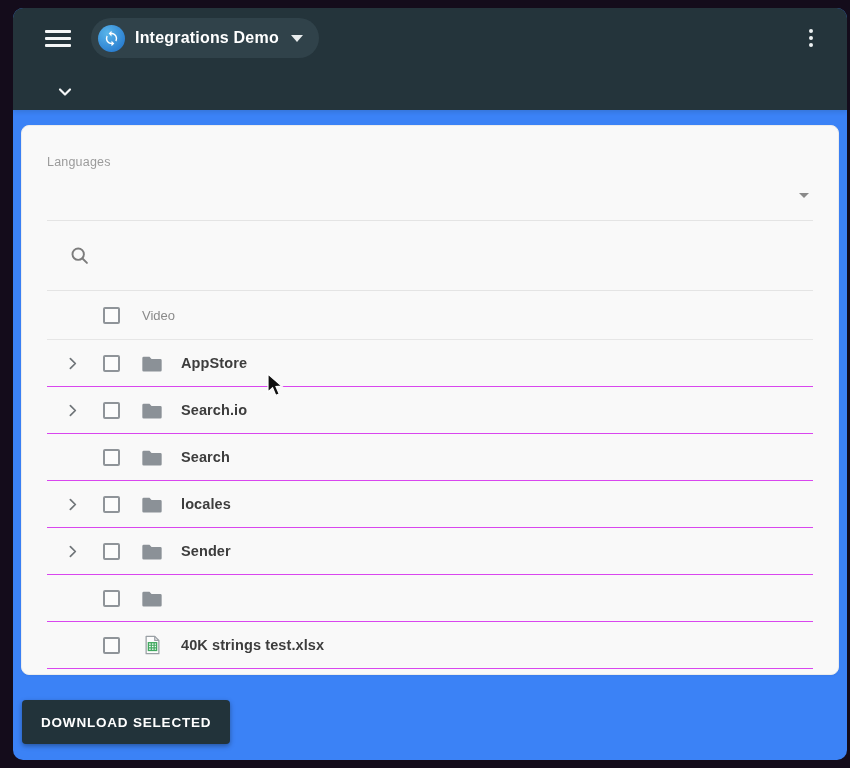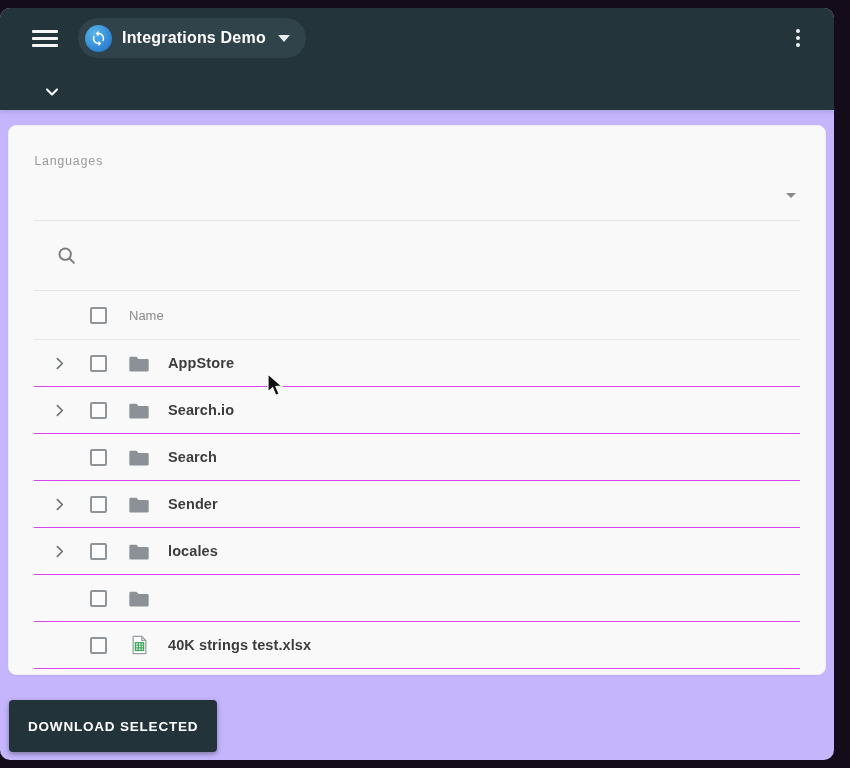--- a/index.html
+++ b/index.html
@@ -1,21 +1,21 @@
 <!DOCTYPE html>
 <html><head>
 <meta charset="utf-8">
 <style>
   * { margin:0; padding:0; box-sizing:border-box; }
   html,body { width:850px; height:768px; }
   body { font-family:"Liberation Sans", sans-serif; background:#140c1b; position:relative; overflow:hidden; }
 
   .screen { position:absolute; inset:0; }
-  .app { position:absolute; left:0; top:8px; width:834px; height:752px;
-         border-radius:10px; overflow:hidden; background:#c4b5fd; }
+  .app { position:absolute; left:13px; top:8px; width:834px; height:752px;
+         border-radius:10px; overflow:hidden; background:#3b82f6; }
 
   
   .topbar { height:102px; background:#24343b; position:relative;
             box-shadow:0 2px 4px rgba(30,45,52,.15); }
   .topbar-row { display:flex; align-items:center; height:60px; padding-left:28px; padding-right:30px; }
 
   .icon-btn { background:none; border:none; cursor:pointer; display:flex; align-items:center; justify-content:center; padding:4px; }
 
   .hamburger { width:34px; height:28px; flex-direction:column; justify-content:center; gap:4px; }
   .hamburger span { display:block; width:26px; height:3px; background:#f4f6f7; border-radius:1px; }
@@ -34,21 +34,21 @@
   .kebab i { width:4px; height:4px; border-radius:50%; background:#eef1f2; display:block; }
 
   .collapse-chevron { position:absolute; left:38px; top:70px; }
 
   
   .page { padding:15px 8px 0 8px; }
   .card { background:#f9f9f9; border-radius:8px; height:550px;
           border:1px solid #ececec; box-shadow:0 1px 2px rgba(0,0,0,.04);
           padding:0 25px; overflow:hidden; }
 
-  .languages-field { padding-top:29px; cursor:pointer;font-family:Liberation Mono, monospace; }
+  .languages-field { padding-top:29px; cursor:pointer; }
   .languages-label { font-size:12.5px; color:#9b9b9b; letter-spacing:.2px; display:block; }
   .select-line { height:52px; border-bottom:1px solid #e4e4e4; position:relative; }
   .select-arrow { position:absolute; right:4px; top:24px; width:0; height:0;
                   border-left:5px solid transparent; border-right:5px solid transparent;
                   border-top:5px solid #8a8a8a; }
 
   .search-row { height:70px; display:flex; align-items:center; border-bottom:1px solid #e4e4e4; padding-left:22px; }
   .search-row svg { flex:0 0 auto; }
   .search-input { border:none; outline:none; background:transparent; margin-left:17px;
                   font-size:17px; color:#555; width:620px; font-family:"Liberation Sans", sans-serif; }
@@ -60,21 +60,21 @@
 
   .checkbox { width:17px; height:17px; border:2px solid #8f9499; border-radius:2px;
               background:#fcfcfc; flex:0 0 auto; cursor:pointer; }
 
   .row { height:47px; display:flex; align-items:center; border-bottom:1px solid #d946ef; cursor:pointer; }
   .cell-expand { width:50px; display:flex; align-items:center; justify-content:center; flex:0 0 auto; }
   .row .checkbox { margin-left:6px; }
   .row-icon { margin-left:22px; width:20px; display:flex; align-items:center; justify-content:center; flex:0 0 auto; }
   .row-name { margin-left:19px; font-size:14.5px; font-weight:bold; color:#3d3d3d; letter-spacing:.1px; }
 
-  .download-btn { margin:25px 0 0 1px; height:52px; padding:0 19px; border:none; border-radius:4px;
+  .download-btn { margin:25px 0 0 1px; height:44px; padding:0 19px; border:none; border-radius:4px;
                   background:#22333a; color:#fff; font-size:13.5px; font-weight:bold;
                   letter-spacing:.8px; cursor:pointer; font-family:"Liberation Sans", sans-serif;
                   box-shadow:0 2px 5px rgba(0,0,0,.35); }
 
   .cursor { position:absolute; left:266px; top:373px; pointer-events:none; }
 </style>
 </head>
 <body>
 
 <div class="screen">
@@ -124,21 +124,21 @@
 
         <div class="search-row">
           <svg width="21" height="21" viewBox="0 0 24 24" fill="none" stroke="#7c7c7c" stroke-width="2.2" stroke-linecap="round">
             <circle cx="10.5" cy="10.5" r="6.5"></circle>
             <line x1="15.4" y1="15.4" x2="20.5" y2="20.5"></line>
           </svg>
         </div>
 
         <div class="thead">
           <span class="checkbox"></span>
-          <span class="name-header">Name</span>
+          <span class="name-header">Video</span>
         </div>
 
         <div>
             <div class="row">
     <span class="cell-expand">
       <svg width="17" height="17" viewBox="0 0 24 24" fill="none" stroke="#6f7478" stroke-width="2.4" stroke-linecap="round" stroke-linejoin="round">
         <polyline points="9 5 16 12 9 19"></polyline>
       </svg>
     </span>
     <span class="checkbox"></span>
@@ -186,36 +186,36 @@
         <polyline points="9 5 16 12 9 19"></polyline>
       </svg>
     </span>
     <span class="checkbox"></span>
     <span class="row-icon">
       <svg width="20" height="17" viewBox="0 0 24 20" fill="#8b9197">
         <path d="M2 2 h7 l2.4 2.6 H22 a1.6 1.6 0 0 1 1.6 1.6 V18 a1.6 1.6 0 0 1 -1.6 1.6 H2 A1.6 1.6 0 0 1 .4 18 V3.6 A1.6 1.6 0 0 1 2 2 Z"></path>
       </svg>
 
     </span>
+    <span class="row-name">locales</span>
+  </div>
+            <div class="row">
+    <span class="cell-expand">
+      <svg width="17" height="17" viewBox="0 0 24 24" fill="none" stroke="#6f7478" stroke-width="2.4" stroke-linecap="round" stroke-linejoin="round">
+        <polyline points="9 5 16 12 9 19"></polyline>
+      </svg>
+    </span>
+    <span class="checkbox"></span>
+    <span class="row-icon">
+      <svg width="20" height="17" viewBox="0 0 24 20" fill="#8b9197">
+        <path d="M2 2 h7 l2.4 2.6 H22 a1.6 1.6 0 0 1 1.6 1.6 V18 a1.6 1.6 0 0 1 -1.6 1.6 H2 A1.6 1.6 0 0 1 .4 18 V3.6 A1.6 1.6 0 0 1 2 2 Z"></path>
+      </svg>
+
+    </span>
     <span class="row-name">Sender</span>
-  </div>
-            <div class="row">
-    <span class="cell-expand">
-      <svg width="17" height="17" viewBox="0 0 24 24" fill="none" stroke="#6f7478" stroke-width="2.4" stroke-linecap="round" stroke-linejoin="round">
-        <polyline points="9 5 16 12 9 19"></polyline>
-      </svg>
-    </span>
-    <span class="checkbox"></span>
-    <span class="row-icon">
-      <svg width="20" height="17" viewBox="0 0 24 20" fill="#8b9197">
-        <path d="M2 2 h7 l2.4 2.6 H22 a1.6 1.6 0 0 1 1.6 1.6 V18 a1.6 1.6 0 0 1 -1.6 1.6 H2 A1.6 1.6 0 0 1 .4 18 V3.6 A1.6 1.6 0 0 1 2 2 Z"></path>
-      </svg>
-
-    </span>
-    <span class="row-name">locales</span>
   </div>
             <div class="row">
     <span class="cell-expand">
       <svg width="17" height="17" viewBox="0 0 24 24" fill="none" stroke="#6f7478" stroke-width="2.4" stroke-linecap="round" stroke-linejoin="round" style="visibility: hidden;">
         <polyline points="9 5 16 12 9 19"></polyline>
       </svg>
     </span>
     <span class="checkbox"></span>
     <span class="row-icon">
       <svg width="20" height="17" viewBox="0 0 24 20" fill="#8b9197">

